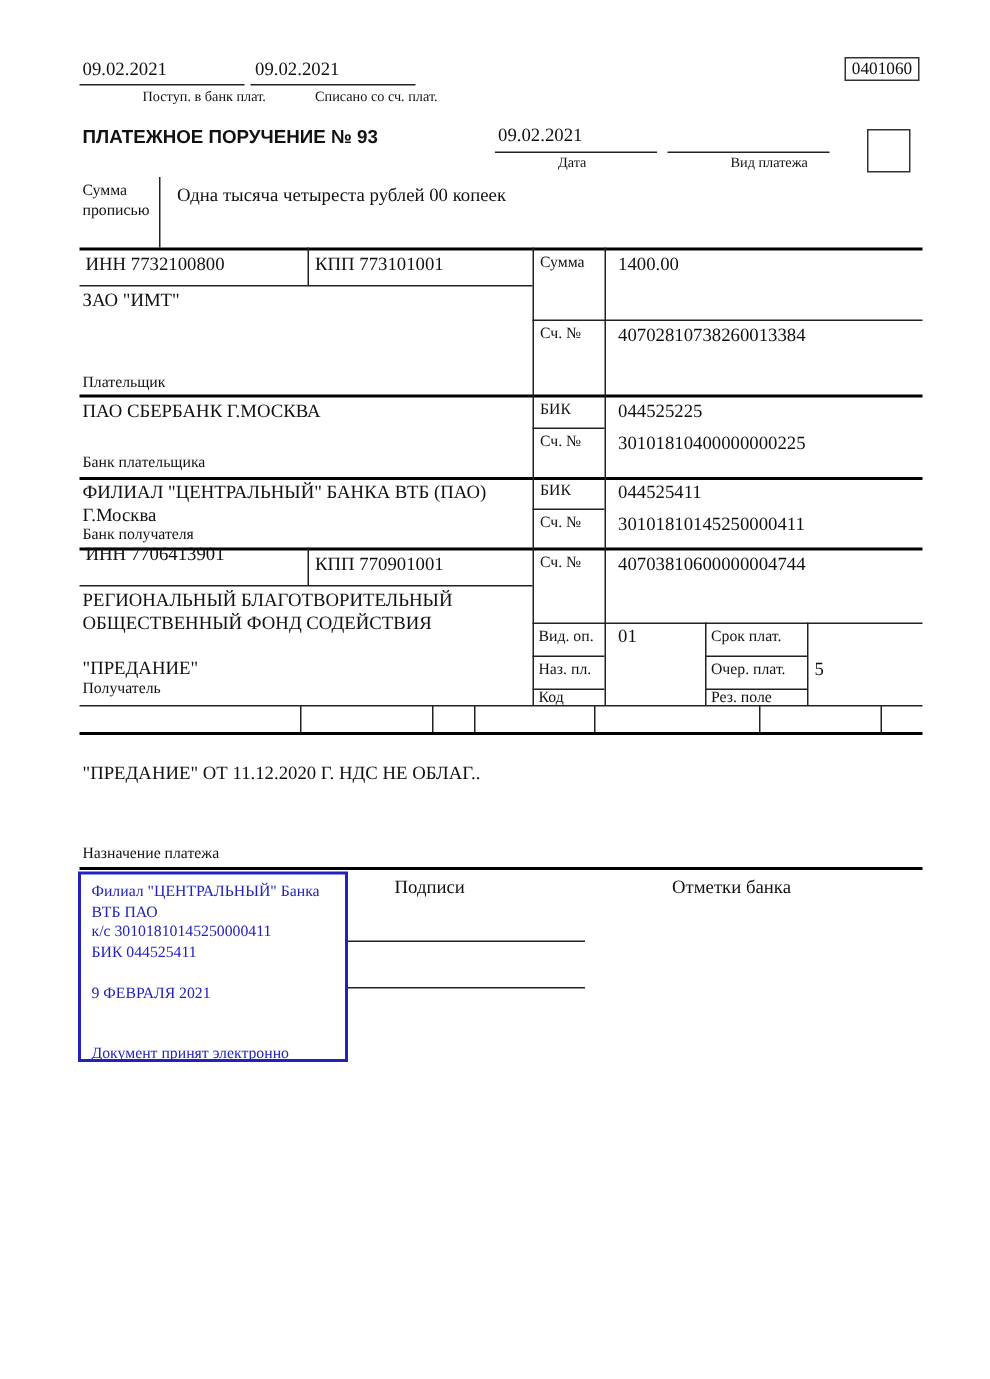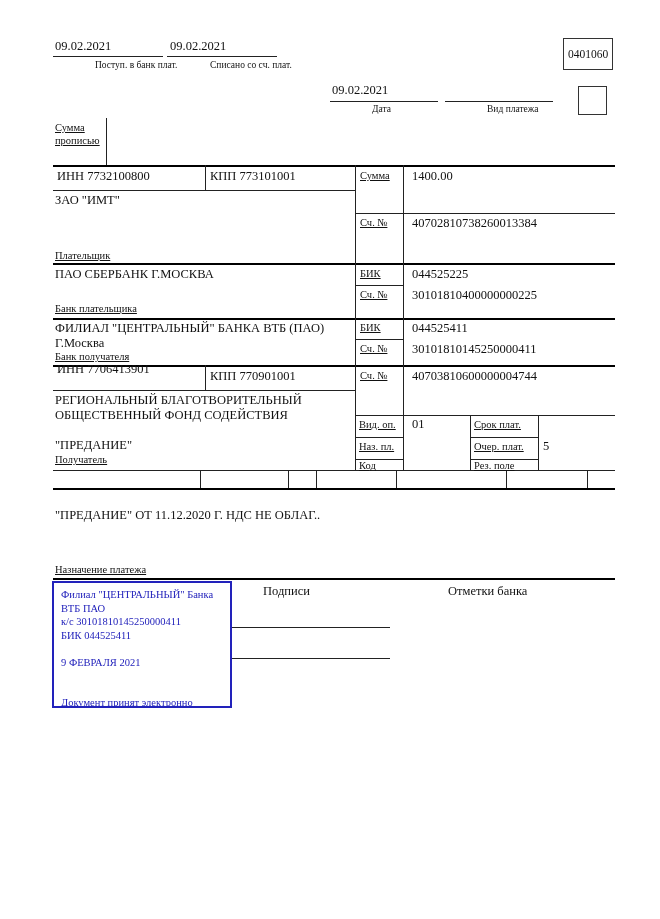--- a/index.html
+++ b/index.html
@@ -4,21 +4,21 @@
 <style>
   * { margin:0; padding:0; box-sizing:border-box; }
   body { background:#ffffff; }
   .page {
     position:relative; width:660px; height:919px; background:#fff;
     font-family:"Liberation Serif","DejaVu Serif",serif; color:#111;
     overflow:hidden;
   }
   .t  { position:absolute; font-size:12.5px; white-space:nowrap; }
   .lbl{ position:absolute; font-size:9.5px;  white-space:nowrap;margin-left:40px; }
-  .fld{ position:absolute; font-size:10.5px; white-space:nowrap;text-decoration:underline; }
+  .fld{ position:absolute; font-size:10.5px; white-space:nowrap; }
   .hline { position:absolute; height:1px; background:#222; }
   .hline.thick { height:2px; background:#000; }
   .vline { position:absolute; width:1px; background:#222; }
   .title {
     font-family:"Liberation Sans","DejaVu Sans",sans-serif;
     font-weight:bold; font-size:12.5px;
   }
   .box { position:absolute; border:2px solid #333; background:#fff; }
   .codebox { display:flex; align-items:center; justify-content:center;
     font-size:11.5px; border:1.5px solid #333; }
@@ -34,33 +34,35 @@
 <div class="page">
 
   <div class="t" style="left:55px;top:39px">09.02.2021</div>
   <div class="hline" style="left:53px;top:56px;width:110px"></div>
   <div class="lbl" style="left:55px;top:60px">Поступ. в банк плат.</div>
 
   <div class="t" style="left:170px;top:39px">09.02.2021</div>
   <div class="hline" style="left:167px;top:56px;width:110px"></div>
   <div class="lbl" style="left:170px;top:60px">Списано со сч. плат.</div>
 
-  <div class="box codebox" style="left:563px;top:38px;width:50px;height:32px;border-width:1.5px">
+  <div class="box codebox" style="left:563px;top:38px;width:50px;height:16px;border-width:1.5px">
     <span>0401060</span>
   </div>
 
+  <div class="t title" style="left:55px;top:84px">ПЛАТЕЖНОЕ ПОРУЧЕНИЕ № 93</div>
   <div class="t" style="left:332px;top:83px">09.02.2021</div>
   <div class="hline" style="left:330px;top:101px;width:108px"></div>
   <div class="lbl" style="left:332px;top:104px">Дата</div>
   <div class="hline" style="left:445px;top:101px;width:108px"></div>
   <div class="lbl" style="left:447px;top:104px">Вид платежа</div>
   <div class="box" style="left:578px;top:86px;width:29px;height:29px;border-width:1.5px"></div>
 
   <div class="fld" style="left:55px;top:121px;width:48px;white-space:normal;line-height:13px">Сумма прописью</div>
   <div class="vline" style="left:106px;top:118px;height:47px"></div>
+  <div class="t" style="left:118px;top:123px">Одна тысяча четыреста рублей 00 копеек</div>
 
   <div class="hline thick" style="left:53px;top:165px;width:562px"></div>
   <div class="hline" style="left:53px;top:190px;width:302px"></div>
   <div class="hline" style="left:355px;top:213px;width:260px"></div>
   <div class="hline thick" style="left:53px;top:263px;width:562px"></div>
   <div class="hline" style="left:355px;top:285px;width:48px"></div>
   <div class="hline thick" style="left:53px;top:318px;width:562px"></div>
   <div class="hline" style="left:355px;top:339px;width:48px"></div>
   <div class="hline thick" style="left:53px;top:365px;width:562px"></div>
   <div class="hline" style="left:53px;top:390px;width:302px"></div>

